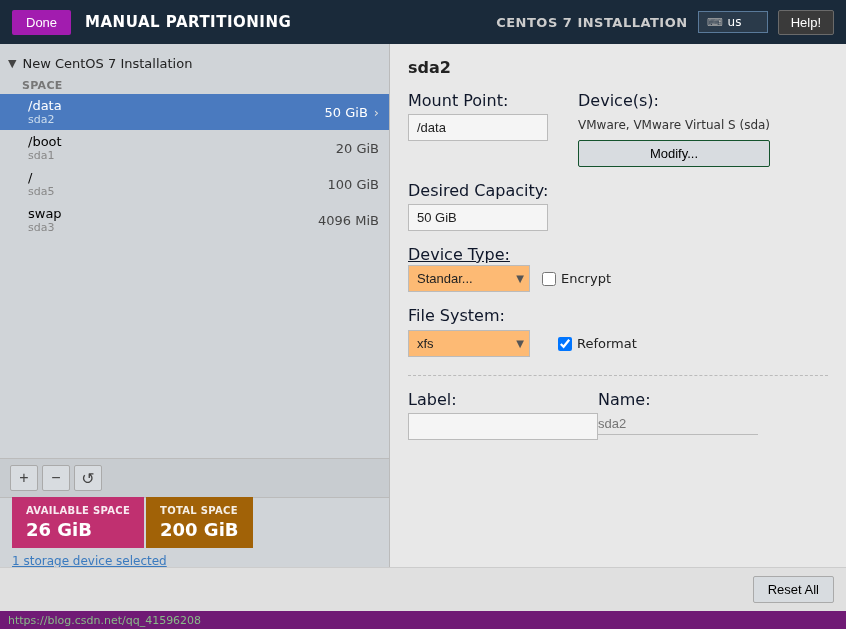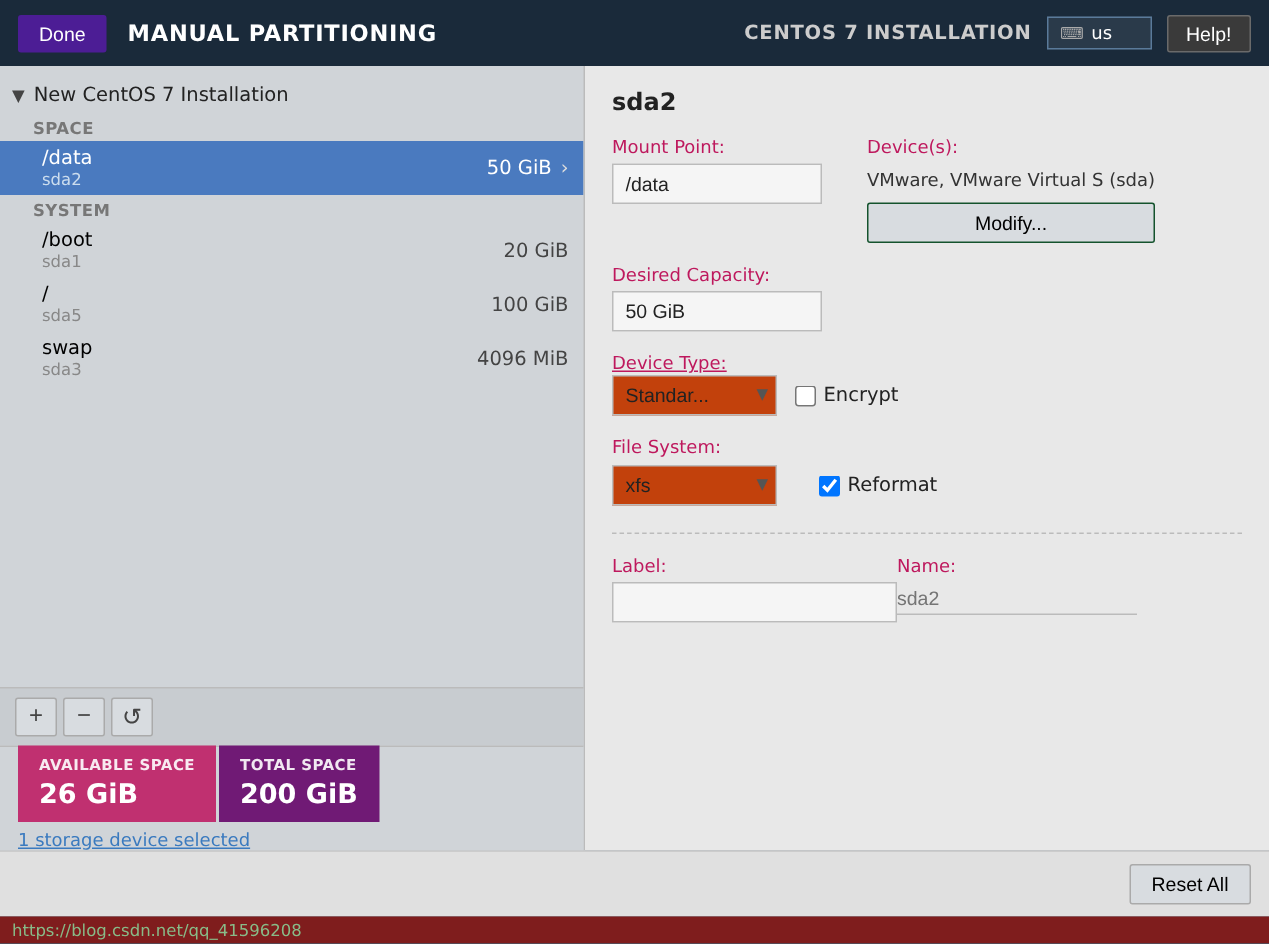--- a/index.html
+++ b/index.html
@@ -26,21 +26,21 @@
       align-items: center;
       gap: 14px;
     }
     .header-title {
       color: white;
       font-size: 15px;
       font-weight: bold;
       letter-spacing: 0.5px;
     }
     .done-button {
-      background: #4c1d95;
+      background: #a21caf;
       color: white;
       border: none;
       padding: 5px 14px;
       font-size: 13px;
       cursor: pointer;
       border-radius: 2px;
     }
     .header-right {
       display: flex;
       align-items: center;
@@ -183,21 +183,21 @@
     .space-boxes {
       display: flex;
       gap: 2px;
     }
     .space-box {
       padding: 8px 14px;
       color: white;
       min-width: 100px;
     }
     .space-box.available { background: #c03070; }
-    .space-box.total { background: #701a75; }
+    .space-box.total { background: #a16207; }
     .space-box-title {
       font-size: 10px;
       font-weight: bold;
       letter-spacing: 0.3px;
       margin-bottom: 3px;
       opacity: 0.9;
     }
     .space-box-value {
       font-size: 18px;
       font-weight: bold;
@@ -227,22 +227,22 @@
       display: flex;
       gap: 30px;
       margin-bottom: 14px;
     }
     .field-group {
       display: flex;
       flex-direction: column;
       gap: 4px;
     }
     .field-label {
-      font-size: 12px;
-      color: #be185d;
+      font-size: 16px;
+      color: #0f172a;
       font-weight: 500;
     }
     .field-input {
       background: #f5f5f5;
       border: 1px solid #bbb;
       padding: 5px 8px;
       font-size: 13px;
       width: 140px;
       color: #222;
     }
@@ -267,27 +267,27 @@
       align-items: center;
       gap: 12px;
       margin-bottom: 14px;
     }
     .select-wrapper {
       position: relative;
       display: inline-flex;
       align-items: center;
     }
     .select-control {
-      background: #c2410c;
+      background: #fdba74;
       border: 1px solid #bbb;
       padding: 5px 24px 5px 8px;
       font-size: 13px;
       appearance: none;
       cursor: pointer;
-      width: 110px;
+      width: 122px;
       color: #222;
     }
     .select-arrow {
       position: absolute;
       right: 6px;
       pointer-events: none;
       font-size: 10px;
       color: #555;
     }
     .checkbox-group {
@@ -367,21 +367,21 @@
     }
     .left-side {
       width: 390px;
       display: flex;
       flex-direction: column;
       background: #d0d4d8;
       border-right: 1px solid #bbb;
     }
 
     .url-bar {
-      background: #7f1d1d;
+      background: #701a75;
       color: #88bb88;
       font-size: 11px;
       padding: 2px 8px;
       height: 18px;
       display: flex;
       align-items: center;
     }
   </style>
 </head>
 <body>
@@ -419,21 +419,20 @@
           <div class="partition-item-left">
             <span class="partition-name">/data</span>
             <span class="partition-device">sda2</span>
           </div>
           <div style="display:flex;align-items:center;gap:6px;">
             <span class="partition-size">50 GiB</span>
             <span class="chevron-right">›</span>
           </div>
         </div>
 
-        <div class="section-header">SYSTEM</div>
 
         <div class="partition-item">
           <div class="partition-item-left">
             <span class="partition-name">/boot</span>
             <span class="partition-device">sda1</span>
           </div>
           <span class="partition-size">20 GiB</span>
         </div>
 
         <div class="partition-item">

